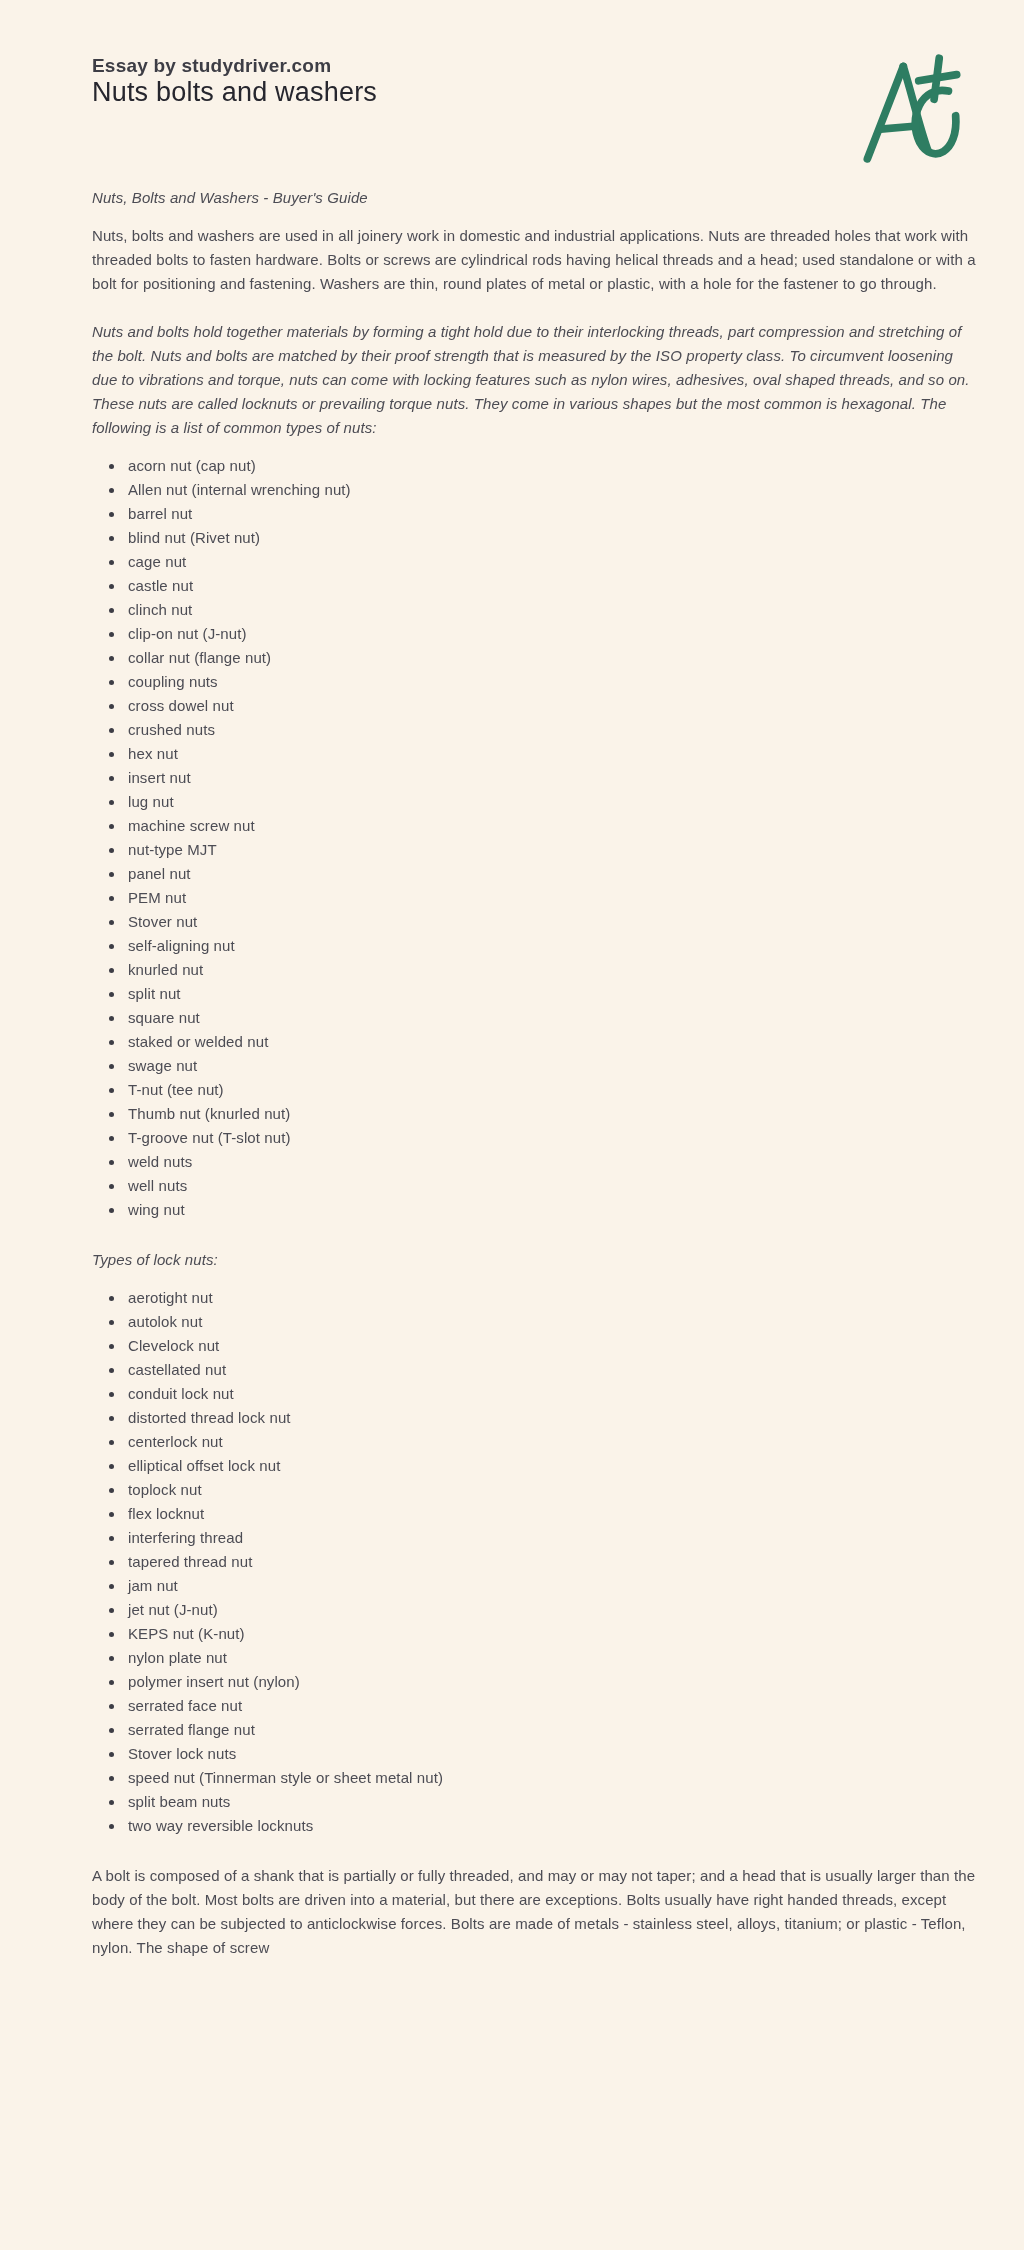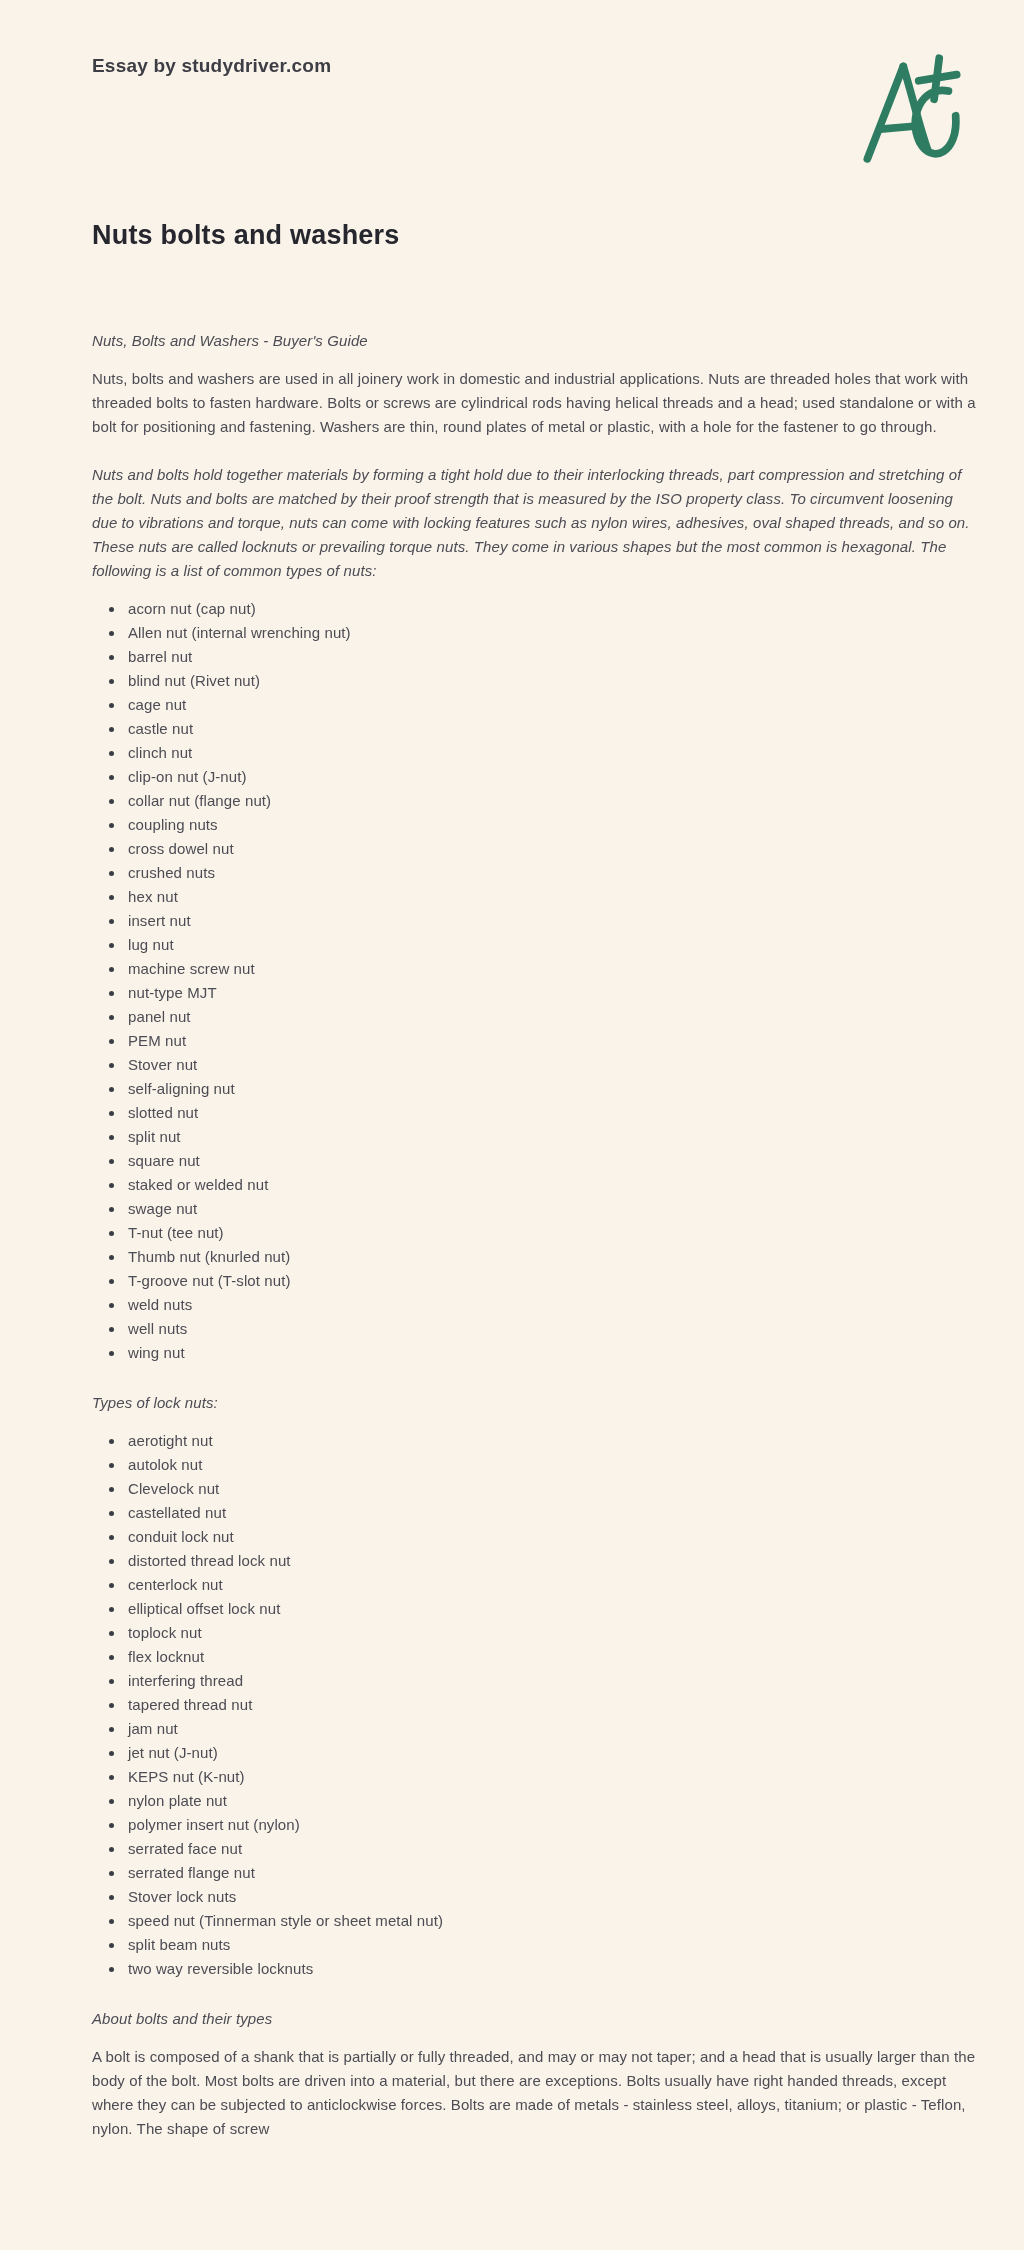--- a/index.html
+++ b/index.html
@@ -35,23 +35,22 @@
   }
   .logo {
     position: absolute;
     top: -5px;
     right: -20px;
     width: 105px;
     height: 115px;
   }
   .logo svg { width: 100%; height: 100%; }
   h1.title {
-    margin-top: 143px;
     font-size: 27px;
-    font-weight: 700;
+    font-weight: 400;
     color: #26262e;
     letter-spacing: 0.2px;
   }
   .content {
     margin-top: 78px;
     width: 885px;
     font-size: 15px;
     line-height: 24px;
     letter-spacing: 0.1px;
   }
@@ -121,21 +120,21 @@
         <li>crushed nuts</li>
         <li>hex nut</li>
         <li>insert nut</li>
         <li>lug nut</li>
         <li>machine screw nut</li>
         <li>nut-type MJT</li>
         <li>panel nut</li>
         <li>PEM nut</li>
         <li>Stover nut</li>
         <li>self-aligning nut</li>
-        <li>slotted nut</li>
+        <li>knurled nut</li>
         <li>split nut</li>
         <li>square nut</li>
         <li>staked or welded nut</li>
         <li>swage nut</li>
         <li>T-nut (tee nut)</li>
         <li>Thumb nut (knurled nut)</li>
         <li>T-groove nut (T-slot nut)</li>
         <li>weld nuts</li>
         <li>well nuts</li>
         <li>wing nut</li>
@@ -162,18 +161,17 @@
         <li>nylon plate nut</li>
         <li>polymer insert nut (nylon)</li>
         <li>serrated face nut</li>
         <li>serrated flange nut</li>
         <li>Stover lock nuts</li>
         <li>speed nut (Tinnerman style or sheet metal nut)</li>
         <li>split beam nuts</li>
         <li>two way reversible locknuts</li>
       </ul>
 
-    <p class="tight">About bolts and their types</p>
 
     <p>A bolt is composed of a shank that is partially or fully threaded, and may or may not taper; and a head that is usually larger than the body of the bolt. Most bolts are driven into a material, but there are exceptions. Bolts usually have right handed threads, except where they can be subjected to anticlockwise forces. Bolts are made of metals - stainless steel, alloys, titanium; or plastic - Teflon, nylon. The shape of screw</p>
 
   </div>
 </div>
 
 </body></html>

